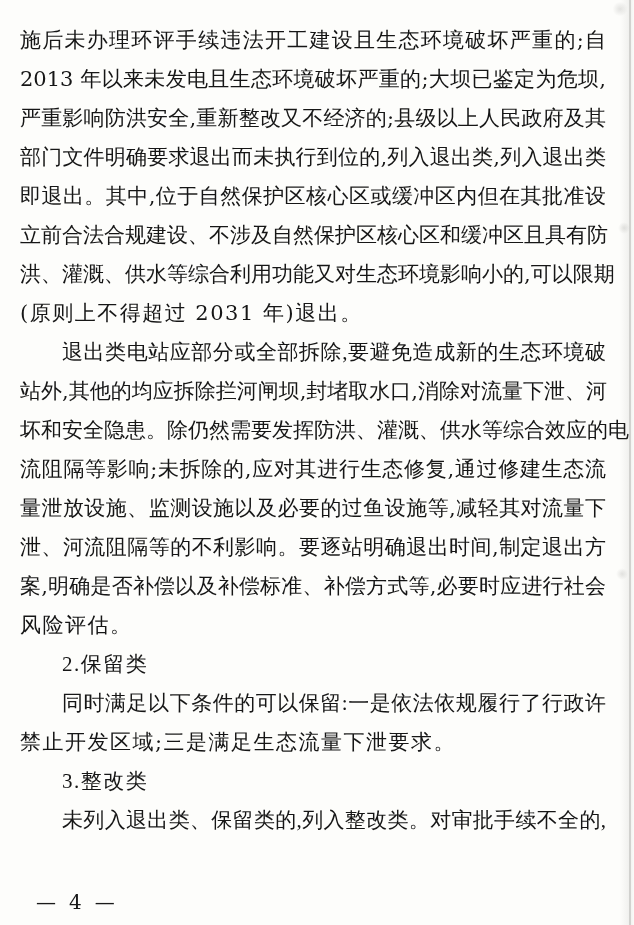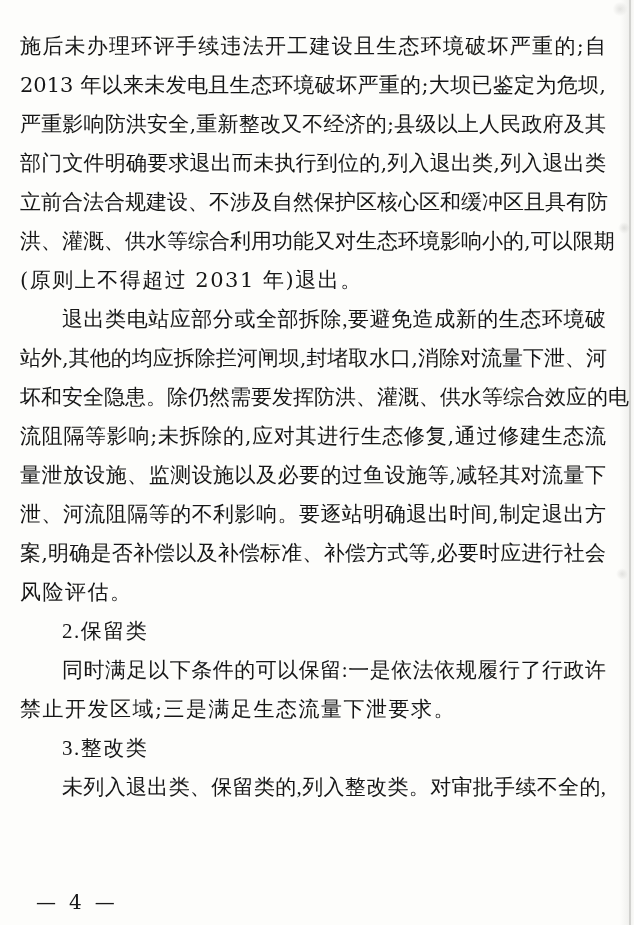--- a/index.html
+++ b/index.html
@@ -37,21 +37,21 @@
     position: absolute;
     border-radius: 50%;
     background: radial-gradient(circle, rgba(110,110,105,0.18) 0%, rgba(110,110,105,0) 70%);
   }
   .speck.s1 { left: 612px; top: 2px;   width: 16px; height: 14px; }
   .speck.s2 { left: 618px; top: 222px; width: 12px; height: 12px; }
   .speck.s3 { left: 616px; top: 568px; width: 12px; height: 12px; }
 
   .text-block {
     position: absolute;
-    top: 27px;
+    top: 21px;
     left: 20px;
     width: 586px;
   }
   .line {
     font-size: 21px;
     line-height: 39px;
     height: 39px;
     letter-spacing: 1.5px;
     white-space: nowrap;
     overflow: visible;
@@ -86,20 +86,21 @@
 </head>
 <body>
 
 <div class="page">
 
   <div class="text-block">
     <div class="line j">施后未办理环评手续违法开工建设且生态环境破坏严重的;自</div>
     <div class="line j">2013 年以来未发电且生态环境破坏严重的;大坝已鉴定为危坝,</div>
     <div class="line j">严重影响防洪安全,重新整改又不经济的;县级以上人民政府及其</div>
     <div class="line j">部门文件明确要求退出而未执行到位的,列入退出类,列入退出类</div>
+    <div class="line j">即退出。其中,位于自然保护区核心区或缓冲区内但在其批准设</div>
     <div class="line j">立前合法合规建设、不涉及自然保护区核心区和缓冲区且具有防</div>
     <div class="line j">洪、灌溉、供水等综合利用功能又对生态环境影响小的,可以限期</div>
     <div class="line">(原则上不得超过 2031 年)退出。</div>
     <div class="line j i">退出类电站应部分或全部拆除,要避免造成新的生态环境破</div>
     <div class="line j">站外,其他的均应拆除拦河闸坝,封堵取水口,消除对流量下泄、河</div>
     <div class="line j">坏和安全隐患。除仍然需要发挥防洪、灌溉、供水等综合效应的电</div>
     <div class="line j">流阻隔等影响;未拆除的,应对其进行生态修复,通过修建生态流</div>
     <div class="line j">量泄放设施、监测设施以及必要的过鱼设施等,减轻其对流量下</div>
     <div class="line j">泄、河流阻隔等的不利影响。要逐站明确退出时间,制定退出方</div>
     <div class="line j">案,明确是否补偿以及补偿标准、补偿方式等,必要时应进行社会</div>

